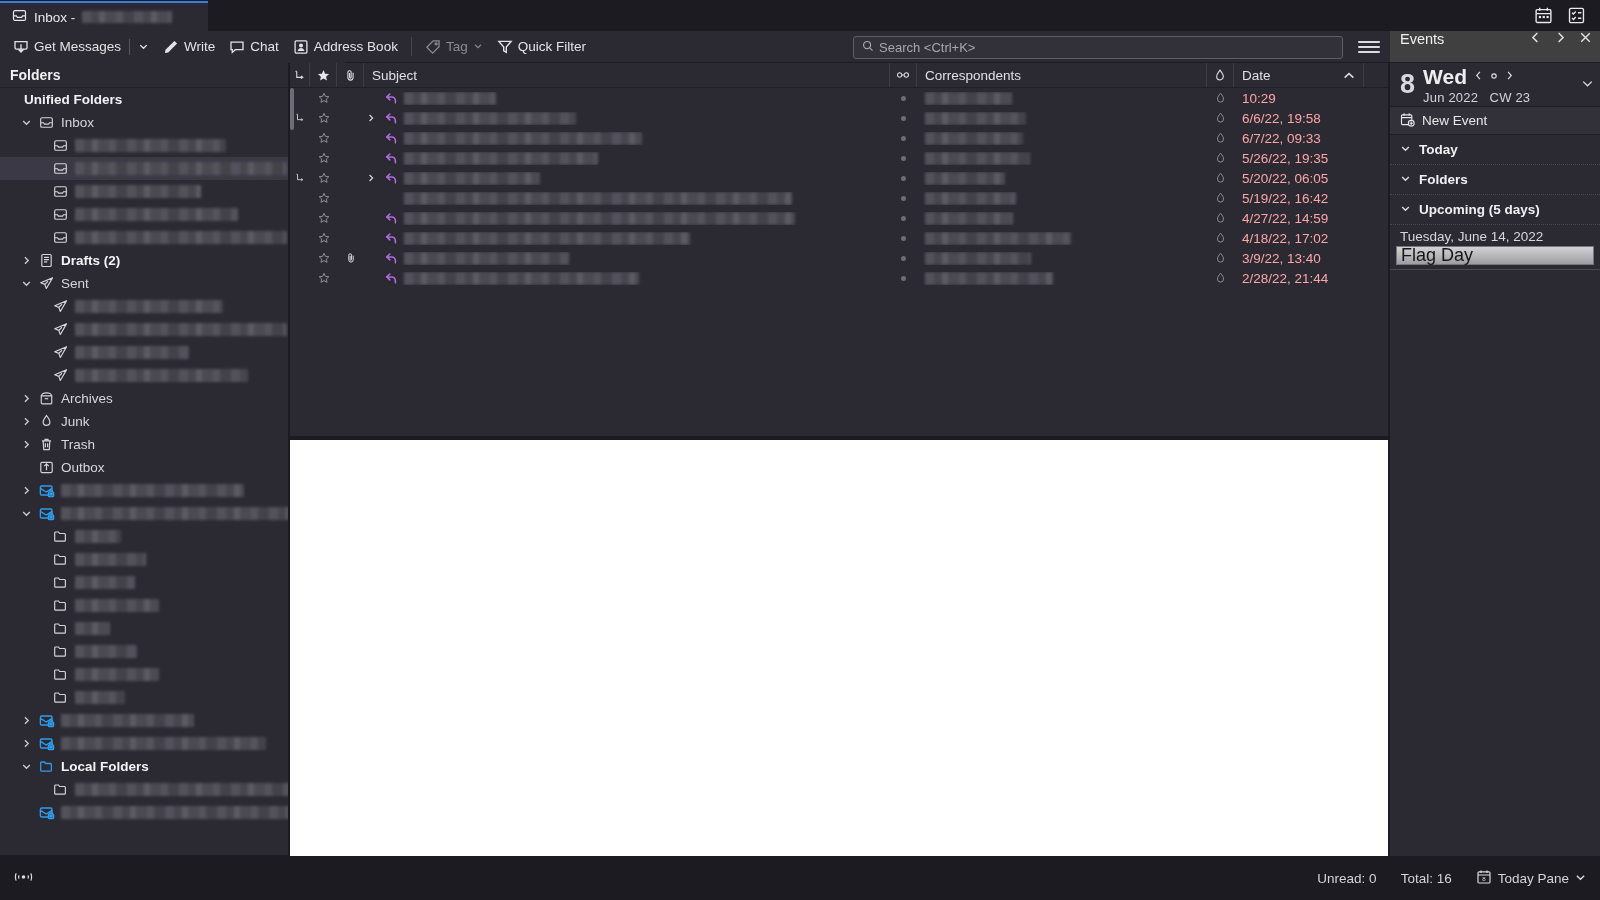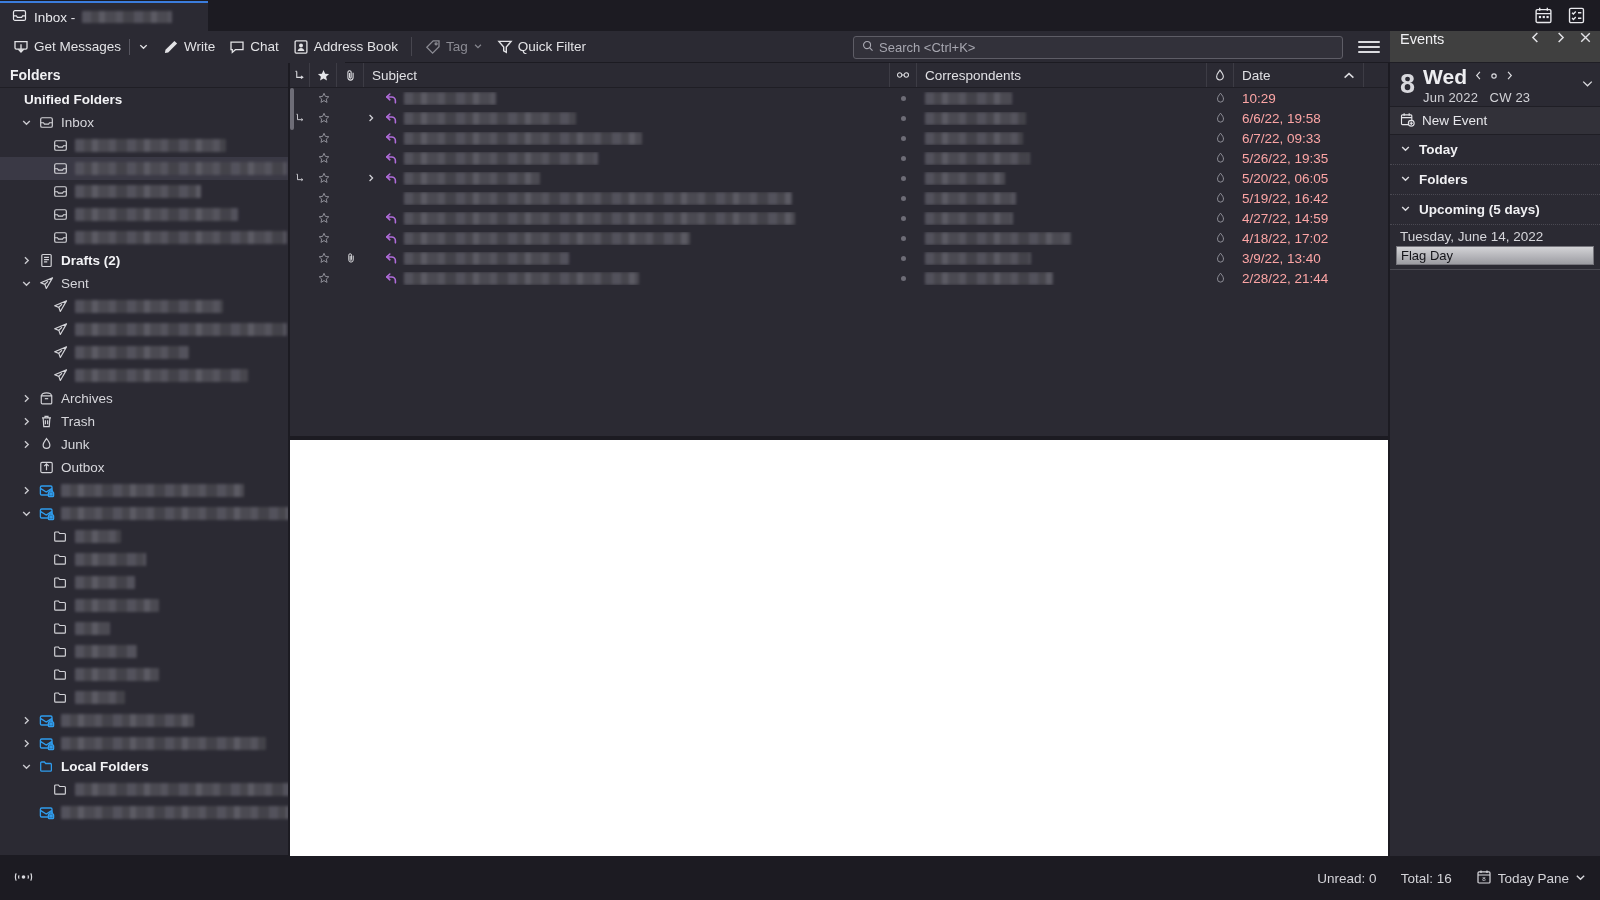--- a/index.html
+++ b/index.html
@@ -186,21 +186,21 @@
     border-bottom: 1px solid #1f1e25; background: #323139;
   }
   .tp-section {
     height: 30px; display: flex; align-items: center; gap: 8px;
     padding: 0 10px; font-size: 13.5px; font-weight: bold; color: #f0f0f3;
     border-bottom: 1px dotted #4a4952;
   }
   .tp-evdate { padding: 4px 10px 2px 10px; font-size: 13.5px; color: #d6d6db; }
   .tp-event {
     margin: 0 6px 4px 6px; height: 19px; display: flex; align-items: center;
-    padding: 0 4px; font-size: 13px; color: #15151a;
+    padding: 0 4px; font-size: 18px; color: #15151a;
     background: linear-gradient(180deg,#d3d3d6,#9c9ca2);
     border: 1px solid #77767d;
   }
   .tp-divider { height: 1px; background: #4a4952; margin: 2px 0 0 0; }
 
   
   .statusbar {
     position: absolute; left: 0; top: 856px; width: 1600px; height: 44px;
     background: #1c1b22;
     display: flex; align-items: center;
@@ -479,38 +479,38 @@
           <span>Archives</span>
         </div>
         <div class="frow" style="padding-left: 20px;">
           <span class="twisty">
             <svg width="11" height="11" viewBox="0 0 12 12" fill="none" stroke="#c9c9ce" stroke-width="1.5">
               <path d="M4.3 2.4L7.9 6l-3.6 3.6"></path>
             </svg>
           </span>
           <span class="ficon">
             <svg width="15" height="15" viewBox="0 0 16 16" fill="none" stroke="#d3d3d8" stroke-width="1.25">
-              <path d="M3.2 4.2h9.6M6.4 4.2V2.6h3.2v1.6M4.4 4.2l.7 9.2h5.8l.7-9.2"></path>
-              <path d="M6.8 6.6v4.4M9.2 6.6v4.4"></path>
-            </svg>
-          </span>
-          <span>Trash</span>
+              <path d="M8 1.7C6 4.6 4.4 5.9 4.4 8.6a3.6 3.6 0 1 0 7.2 0C11.6 6.3 10.4 4.6 8 1.7z"></path>
+            </svg>
+          </span>
+          <span>Junk</span>
         </div>
         <div class="frow" style="padding-left: 20px;">
           <span class="twisty">
             <svg width="11" height="11" viewBox="0 0 12 12" fill="none" stroke="#c9c9ce" stroke-width="1.5">
               <path d="M4.3 2.4L7.9 6l-3.6 3.6"></path>
             </svg>
           </span>
           <span class="ficon">
             <svg width="15" height="15" viewBox="0 0 16 16" fill="none" stroke="#d3d3d8" stroke-width="1.25">
-              <path d="M8 1.7C6 4.6 4.4 5.9 4.4 8.6a3.6 3.6 0 1 0 7.2 0C11.6 6.3 10.4 4.6 8 1.7z"></path>
-            </svg>
-          </span>
-          <span>Junk</span>
+              <path d="M3.2 4.2h9.6M6.4 4.2V2.6h3.2v1.6M4.4 4.2l.7 9.2h5.8l.7-9.2"></path>
+              <path d="M6.8 6.6v4.4M9.2 6.6v4.4"></path>
+            </svg>
+          </span>
+          <span>Trash</span>
         </div>
         <div class="frow" style="padding-left: 20px;">
           <span class="twisty"></span>
           <span class="ficon">
             <svg width="15" height="15" viewBox="0 0 16 16" fill="none" stroke="#d3d3d8" stroke-width="1.25">
               <rect x="1.9" y="2.6" width="12.2" height="10.8" rx="1.3"></rect>
               <path d="M8 11V4.4M5.6 6.6L8 4.2l2.4 2.4"></path>
             </svg>
           </span>
           <span>Outbox</span>

